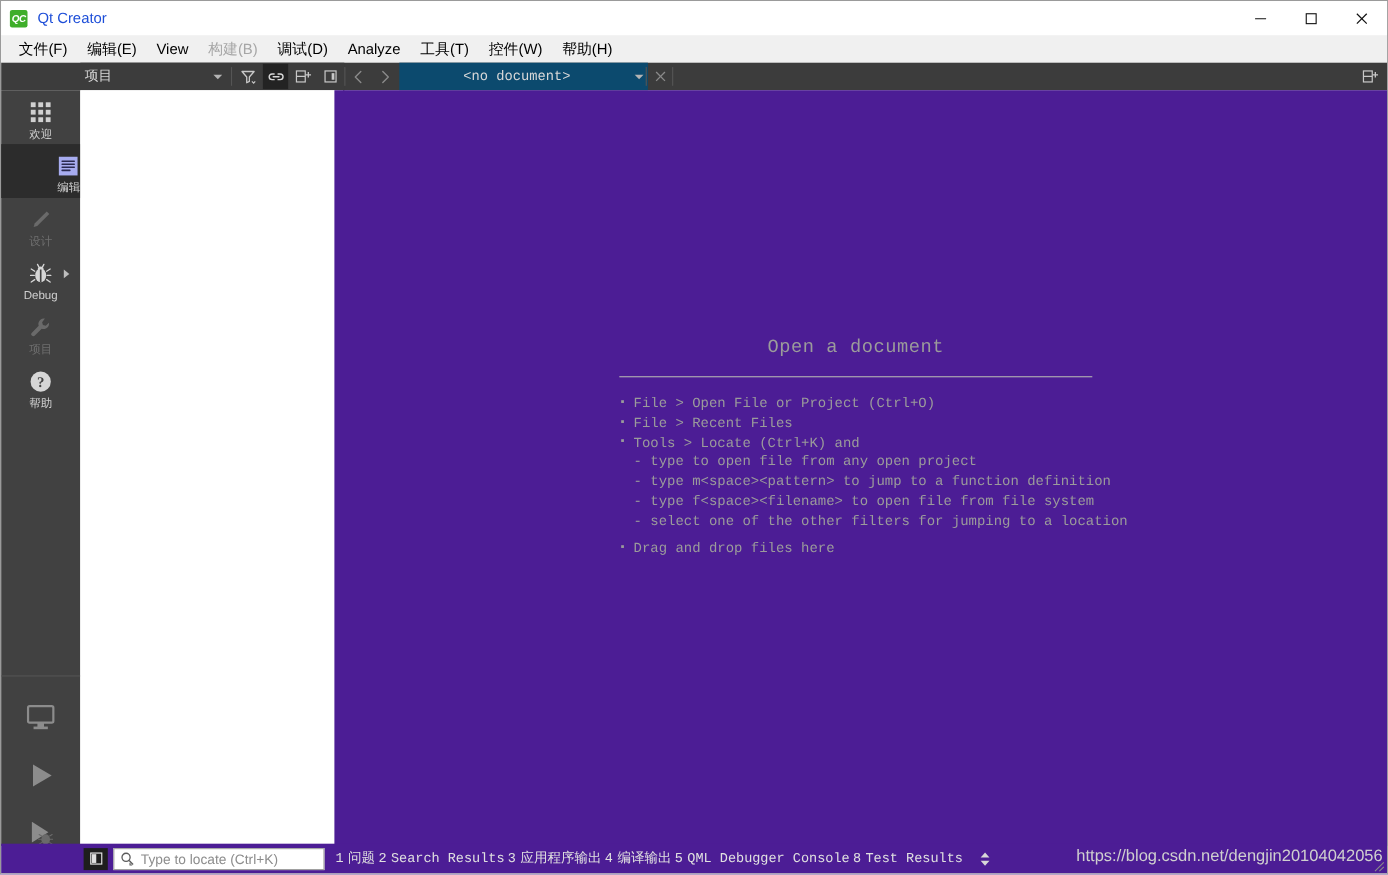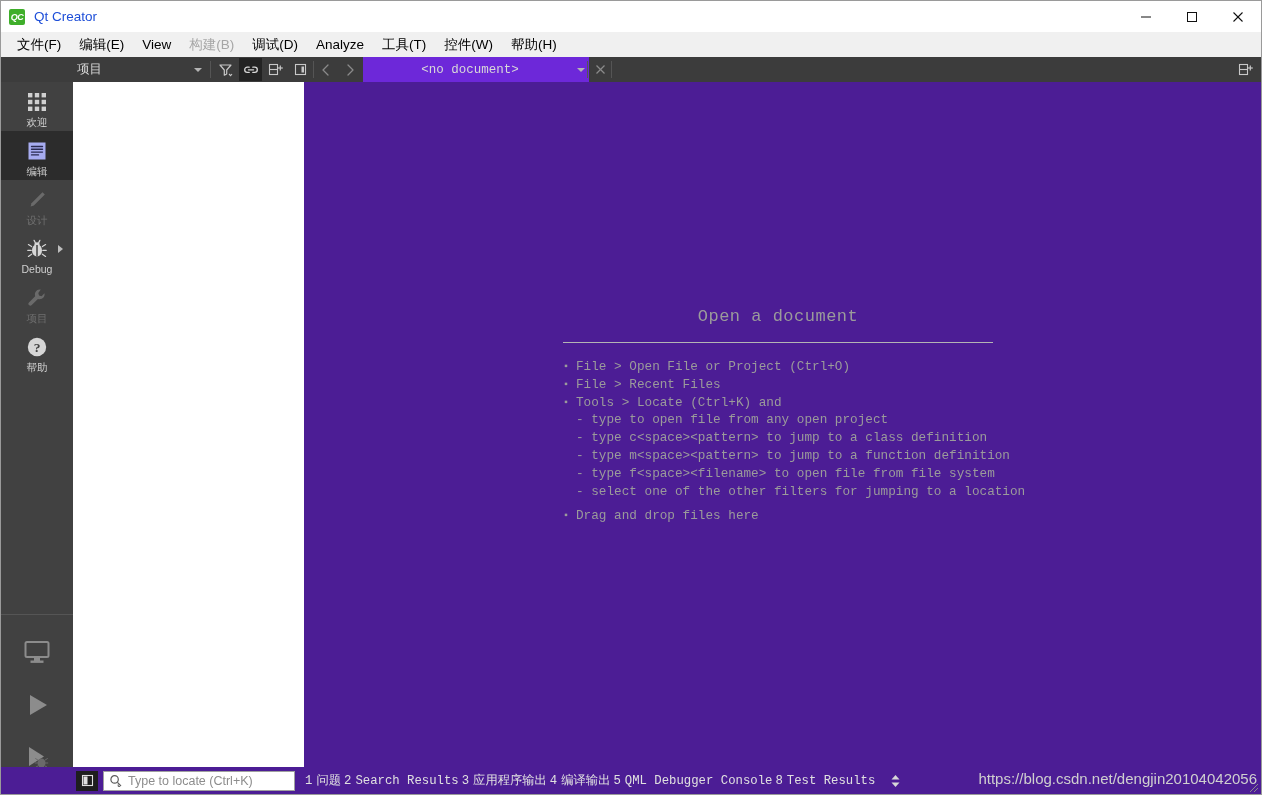--- a/index.html
+++ b/index.html
@@ -144,21 +144,21 @@
     justify-content: center;
     color: #8a8a8a;
   }
 
   .doc-combo {
     position: absolute;
     left: 362px; top: 0;
     width: 226px; height: 25px;
     display: flex;
     align-items: center;
-    background: #6d28d9;
+    background: #0c4a6e;
   }
   .doc-combo-label {
     font-family: "Liberation Mono", monospace;
     font-size: 12.5px;
     color: #d8d8d8;
     flex: 1;
     text-align: center;
   }
   .doc-close {
     position: absolute;
@@ -194,21 +194,21 @@
   }
   .mode-item {
     width: 72px; height: 49px;
     display: flex;
     flex-direction: column;
     align-items: center;
     justify-content: center;
     position: relative;
     padding-top: 4px;
   }
-  .mode-item.active { background: #2c2c2c; }
+  .mode-item.active { background: #2c2c2c; align-items: flex-end; }
   .mode-icon {
     height: 24px;
     display: flex;
     align-items: center;
     justify-content: center;
     margin-bottom: 3px;
   }
   .mode-label {
     font-size: 10.5px;
     color: #cfcfcf;
@@ -629,21 +629,20 @@
         </div>
         <div class="hint-row">
           <span class="hint-bullet">▪</span>
           <span>File &gt; Recent Files</span>
         </div>
         <div class="hint-row">
           <span class="hint-bullet">▪</span>
           <span>Tools &gt; Locate (Ctrl+K) and</span>
         </div>
         <div class="hint-sub">- type to open file from any open project</div>
-        <div class="hint-sub">- type c&lt;space&gt;&lt;pattern&gt; to jump to a class definition</div>
         <div class="hint-sub">- type m&lt;space&gt;&lt;pattern&gt; to jump to a function definition</div>
         <div class="hint-sub">- type f&lt;space&gt;&lt;filename&gt; to open file from file system</div>
         <div class="hint-sub">- select one of the other filters for jumping to a location</div>
         <div class="hint-gap"></div>
         <div class="hint-row">
           <span class="hint-bullet">▪</span>
           <span>Drag and drop files here</span>
         </div>
       </div>
     </div>

